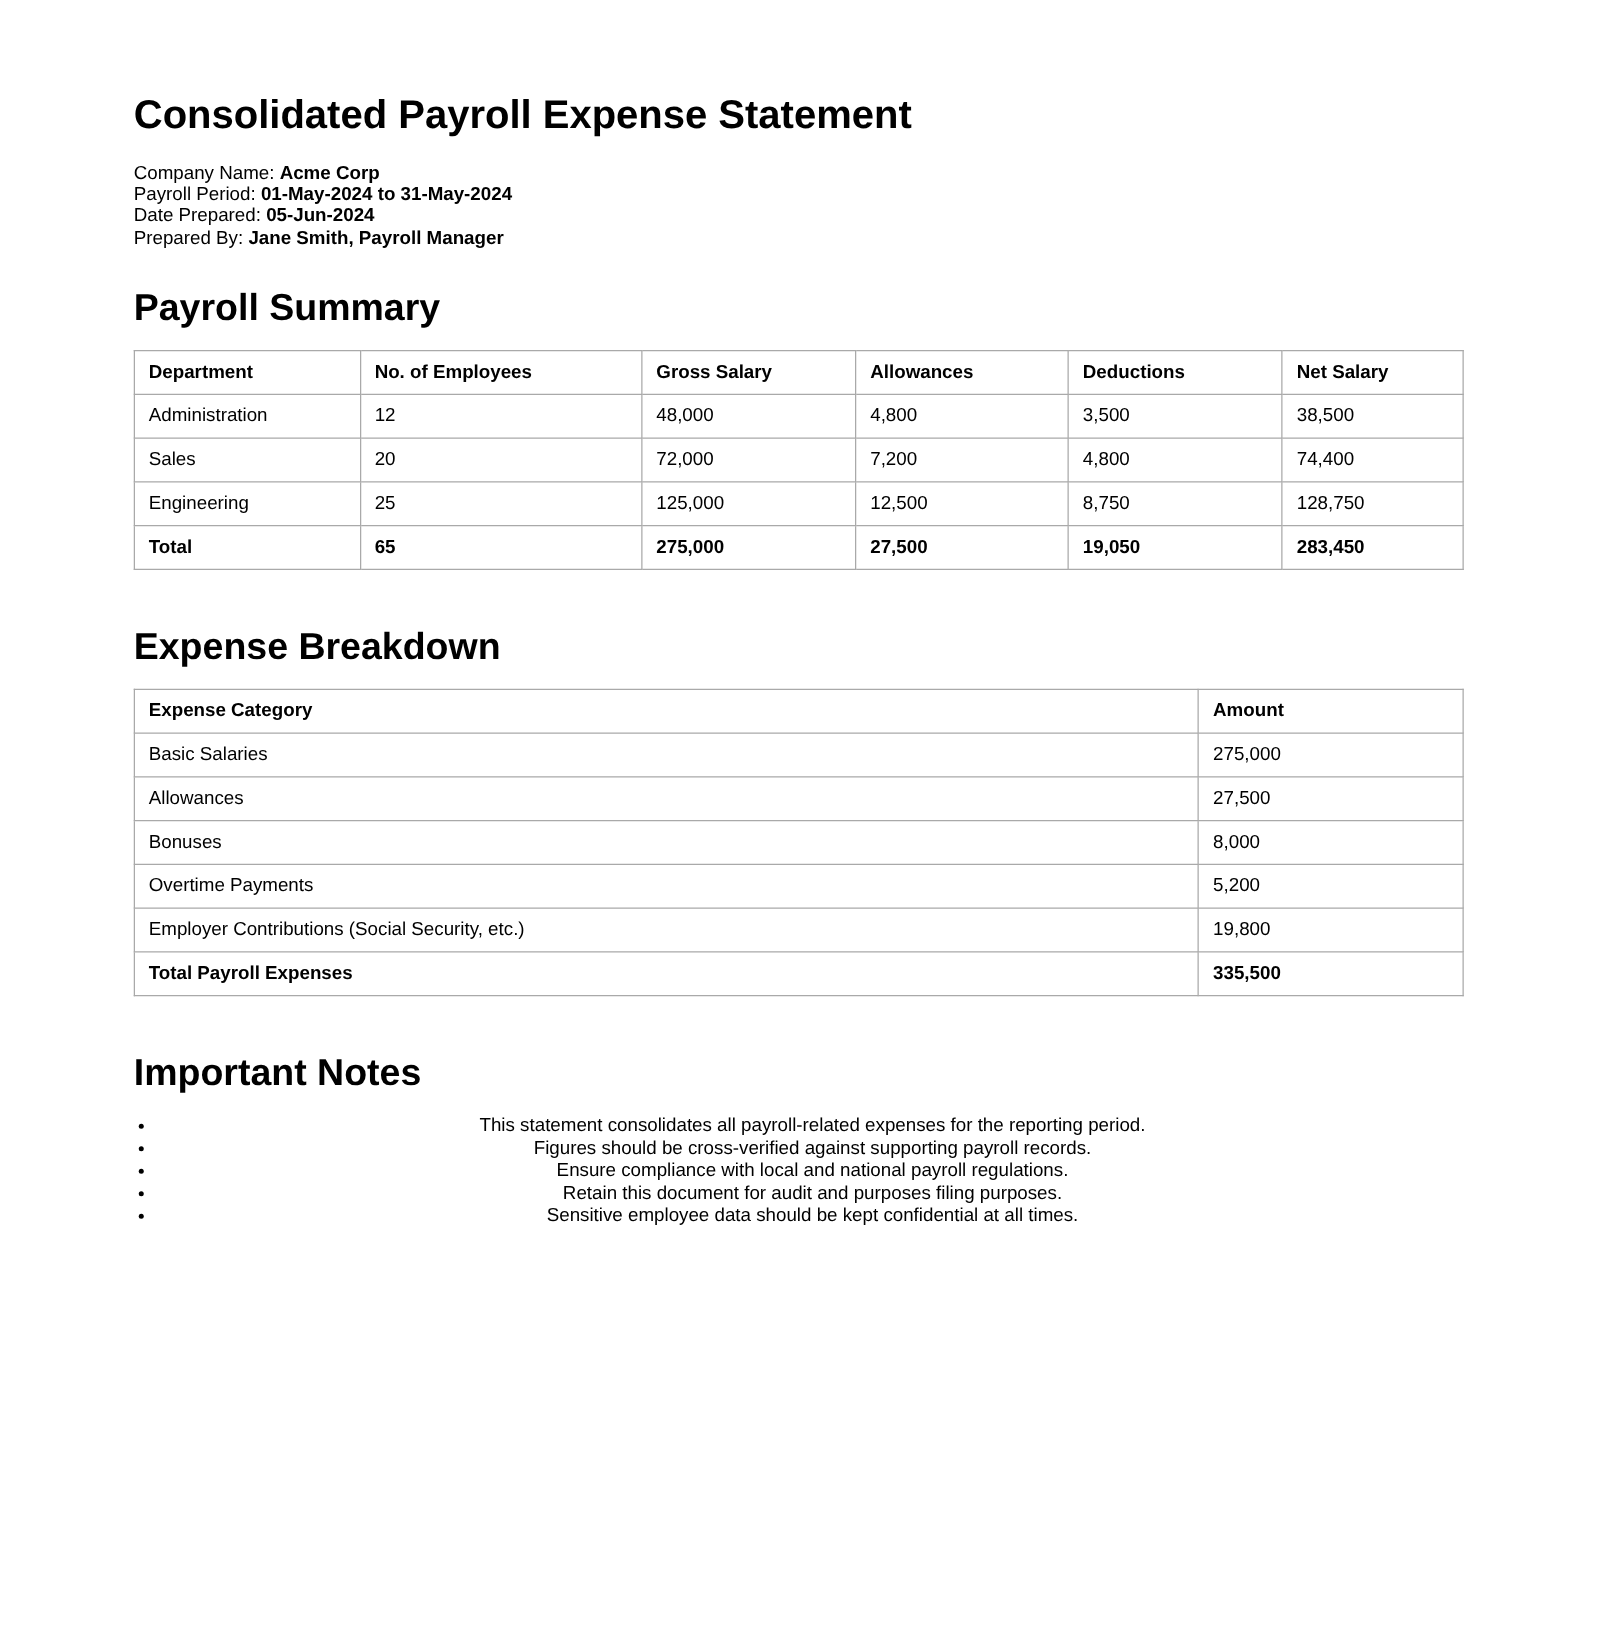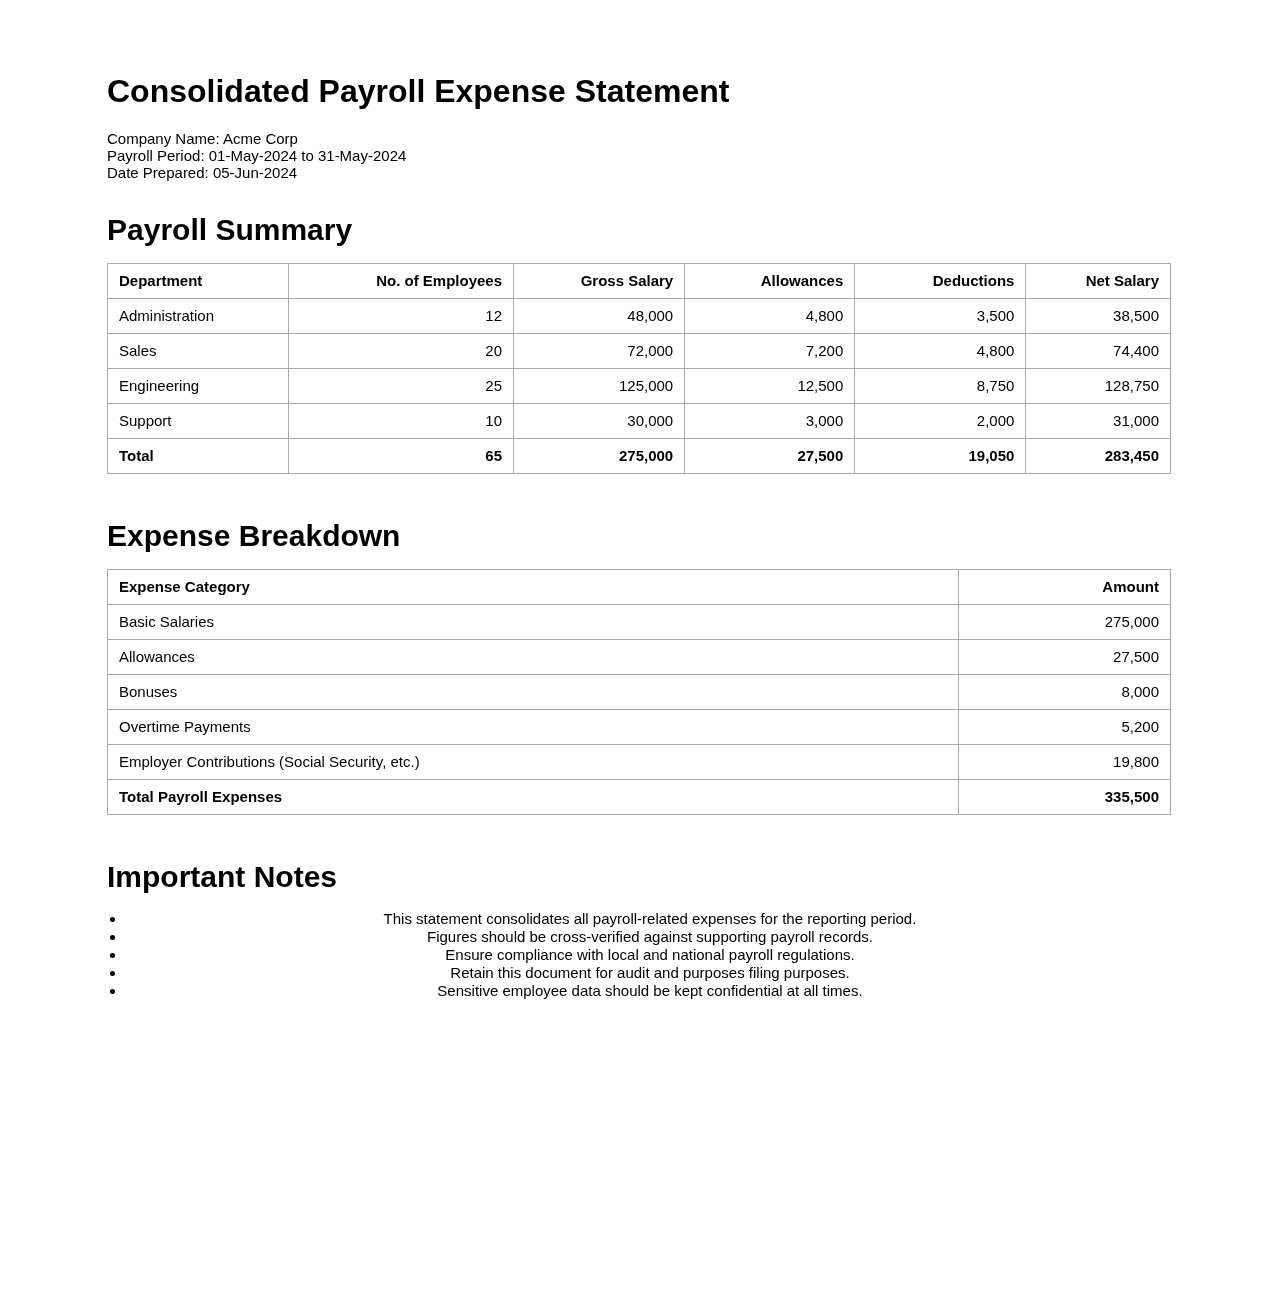--- a/index.html
+++ b/index.html
@@ -20,39 +20,39 @@
     font-size: 32px;
     line-height: 37px;
     font-weight: bold;
     margin: 0;
   }
   .meta-block {
     margin-top: 20px;
     font-size: 15px;
     line-height: 17.2px;
   }
-  .meta-line .b { font-weight: normal; }
+  .meta-line .b { font-weight: bold; }
   h2.section-heading {
     font-size: 30px;
     line-height: 28px;
     font-weight: bold;
     margin: 34px 0 19px 0;
   }
   table.doc-table {
     border-collapse: collapse;
     width: 100%;
     font-size: 15px;
     table-layout: fixed;
   }
   table.doc-table th,
   table.doc-table td {
     border: 1px solid #a9a9a9;
     padding: 8.5px 11px;
     line-height: 17px;
-    text-align: right;
+    text-align: left;
     overflow: hidden;
     white-space: nowrap;
   }
   table.doc-table th { font-weight: bold; }
   table.doc-table th:first-child,
   table.doc-table td:first-child { text-align: left; }
   table.doc-table tr.total-row td { font-weight: bold; }
   .notes-list {
     margin: 15px 0 0 0;
     padding-left: 19px;
@@ -69,20 +69,21 @@
 <body>
 
 <div class="page">
 
   <h1 class="doc-title">Consolidated Payroll Expense Statement</h1>
 
   <div class="meta-block">
     <div class="meta-line"><span>Company Name:</span> <span class="b">Acme Corp</span></div>
     <div class="meta-line"><span>Payroll Period:</span> <span class="b">01-May-2024 to 31-May-2024</span></div>
     <div class="meta-line"><span>Date Prepared:</span> <span class="b">05-Jun-2024</span></div>
+    <div class="meta-line"><span>Prepared By:</span> <span class="b">Jane Smith, Payroll Manager</span></div>
   </div>
 
   <h2 class="section-heading">Payroll Summary</h2>
 
   <table class="doc-table">
     <colgroup>
       <col style="width:17.0%">
       <col style="width:21.2%">
       <col style="width:16.1%">
       <col style="width:16.0%">
@@ -116,28 +117,20 @@
         <td>4,800</td>
         <td>74,400</td>
       </tr>
       <tr>
         <td>Engineering</td>
         <td>25</td>
         <td>125,000</td>
         <td>12,500</td>
         <td>8,750</td>
         <td>128,750</td>
-      </tr>
-      <tr>
-        <td>Support</td>
-        <td>10</td>
-        <td>30,000</td>
-        <td>3,000</td>
-        <td>2,000</td>
-        <td>31,000</td>
       </tr>
       <tr class="total-row">
         <td>Total</td>
         <td>65</td>
         <td>275,000</td>
         <td>27,500</td>
         <td>19,050</td>
         <td>283,450</td>
       </tr>
     </tbody>

